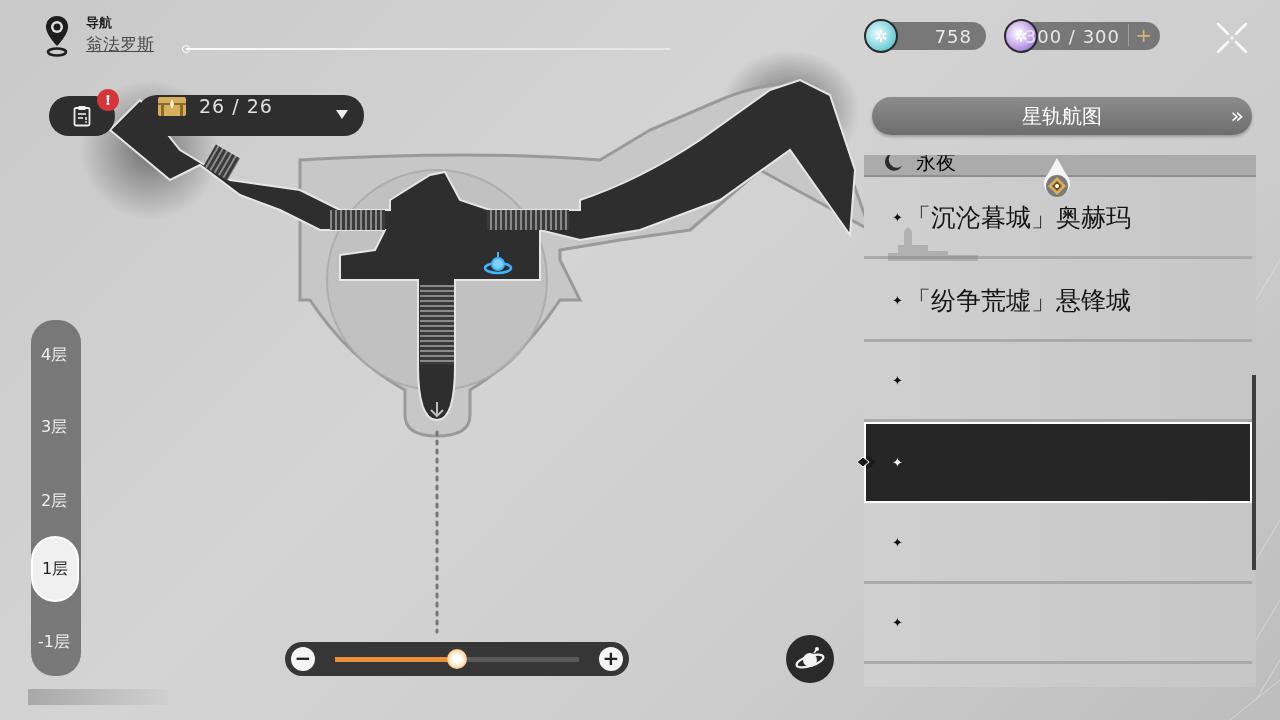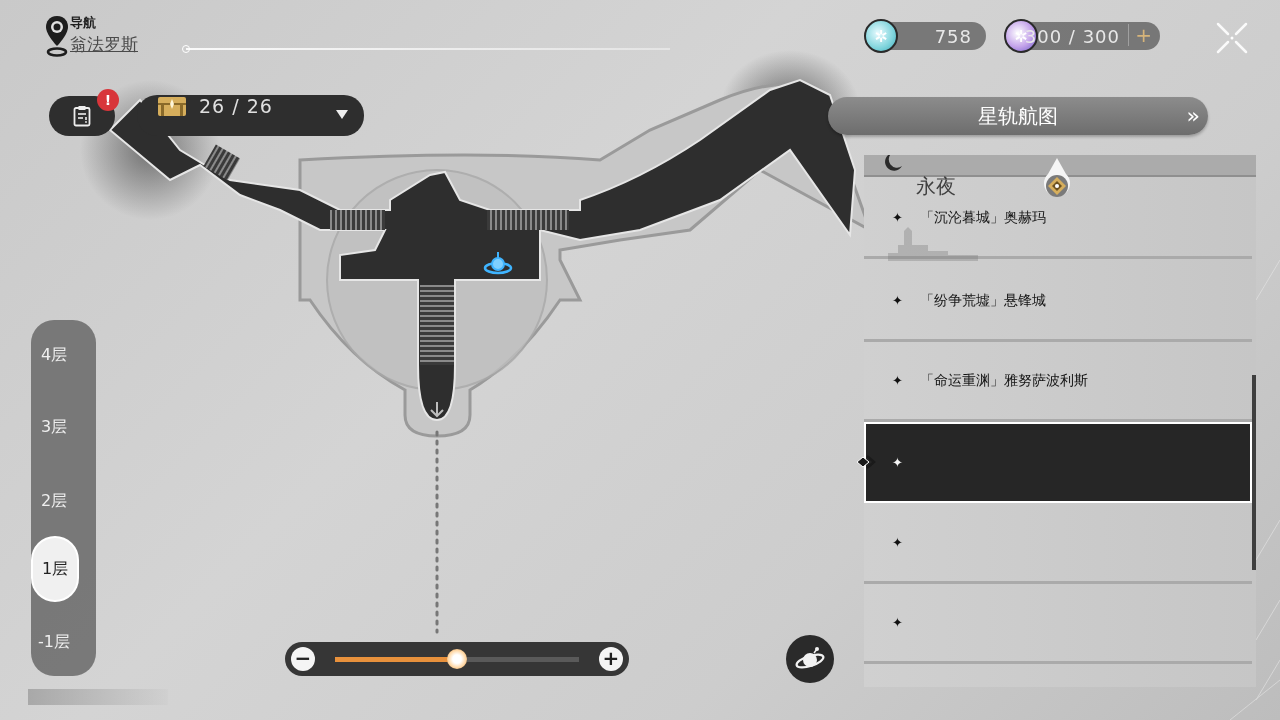--- a/index.html
+++ b/index.html
@@ -7,21 +7,21 @@
   body {
     font-family: "DejaVu Sans", "Liberation Sans", sans-serif;
     background: linear-gradient(135deg, #c9c9c9 0%, #d4d4d4 40%, #cdcdcd 70%, #bdbdbd 100%);
     position: relative;
     color: #222;
   }
   .map-canvas { position: absolute; left: 0; top: 0; width: 1280px; height: 720px; }
   
   .nav-header { position: absolute; left: 44px; top: 14px; display: flex; align-items: flex-start; }
   .pin-icon { width: 26px; height: 44px; }
-  .nav-texts { }
+  .nav-texts { margin-left: 16px; }
   .nav-label { font-size: 13px; font-weight: bold; color: #1e1e1e; line-height: 18px; }
   .nav-region { font-size: 17px; color: #4a4a4a; line-height: 24px; text-decoration: underline; }
   .nav-line { position: absolute; left: 186px; top: 48px; width: 484px; height: 2px; background: linear-gradient(90deg, rgba(255,255,255,0.9), rgba(255,255,255,0.4)); }
   .nav-line::before { content: ""; position: absolute; left: -4px; top: -3px; width: 6px; height: 6px; border: 1px solid #fff; border-radius: 50%; }
 
   
   .currency { position: absolute; top: 22px; height: 28px; border-radius: 14px; background: rgba(90,90,90,0.75); display: flex; align-items: center; }
   .currency .coin { position: absolute; left: -2px; top: -3px; width: 34px; height: 34px; border-radius: 50%; border: 2px solid #2a2a2a; display: flex; align-items: center; justify-content: center; color: #fff; font-size: 16px; }
   .cur-1 { left: 866px; width: 120px; }
   .cur-1 .coin { background: radial-gradient(circle at 40% 40%, #e8fbff, #7fd4dc 60%, #3aa8b6); }
@@ -33,48 +33,48 @@
   .close-btn { position: absolute; left: 1212px; top: 18px; width: 40px; height: 40px; }
 
   
   .quest-btn { position: absolute; left: 49px; top: 96px; width: 66px; height: 40px; border-radius: 20px; background: #2e2e2e; display: flex; align-items: center; justify-content: center; }
   .alert-badge { position: absolute; left: 97px; top: 89px; width: 22px; height: 22px; border-radius: 50%; background: #d8353a; color: #fff; font-weight: bold; font-size: 14px; display: flex; align-items: center; justify-content: center; }
   .chest-btn { position: absolute; left: 137px; top: 95px; width: 227px; height: 41px; border-radius: 20px; background: #2e2e2e; display: flex; align-items: flex-start; padding-left: 20px; }
   .chest-count { color: #e0e0e0; font-size: 19px; margin-left: 12px; letter-spacing: 1px; }
   .chest-caret { position: absolute; right: 16px; top: 15px; width: 0; height: 0; border-left: 6px solid transparent; border-right: 6px solid transparent; border-top: 9px solid #eee; }
 
   
-  .floors { position: absolute; left: 31px; top: 320px; width: 65px; height: 356px; border-radius: 23px; background: rgba(105,105,105,0.85); }
+  .floors { position: absolute; left: 31px; top: 320px; width: 50px; height: 356px; border-radius: 23px; background: rgba(105,105,105,0.85); }
   .floor { position: absolute; left: 0; width: 46px; height: 30px; font-size: 16px; color: #efefef; display: flex; align-items: center; justify-content: center; }
   .floor.active { left: 2px; width: 44px; height: 62px; border-radius: 22px; background: #f0f0f0; color: #222; box-shadow: 0 0 0 2px #fff; }
   .bottom-bar { position: absolute; left: 28px; top: 689px; width: 140px; height: 16px; background: linear-gradient(90deg, rgba(150,150,150,0.7), rgba(180,180,180,0.1)); }
 
   
   .zoom-bar { position: absolute; left: 285px; top: 642px; width: 344px; height: 34px; border-radius: 17px; background: #363636; }
   .zoom-btn { position: absolute; top: 5px; width: 24px; height: 24px; border-radius: 50%; background: #f5f5f5; color: #222; font-size: 20px; line-height: 22px; text-align: center; font-weight: bold; }
   .zoom-minus { left: 6px; }
   .zoom-plus { right: 6px; }
   .zoom-track { position: absolute; left: 50px; top: 15px; width: 244px; height: 5px; background: #5a5a5a; }
   .zoom-fill { position: absolute; left: 0; top: 0; height: 5px; background: #e8913c; }
   .zoom-thumb { position: absolute; top: -8px; width: 20px; height: 20px; border-radius: 50%; background: radial-gradient(circle, #fff 30%, #ffd9a8 60%, #d98b3a 100%); }
   .planet-btn { position: absolute; left: 786px; top: 635px; width: 48px; height: 48px; border-radius: 50%; background: #2a2a2a; display: flex; align-items: center; justify-content: center; }
 
   
-  .starrail-btn { position: absolute; left: 828px; top: 97px; width: 380px; height: 38px; border-radius: 19px; background: linear-gradient(180deg, #8c8c8c, #6d6d6d); color: #fff; font-size: 20px; display: flex; align-items: center; justify-content: center; box-shadow: 0 2px 3px rgba(0,0,0,0.25); }
+  .starrail-btn { position: absolute; left: 872px; top: 97px; width: 380px; height: 38px; border-radius: 19px; background: linear-gradient(180deg, #8c8c8c, #6d6d6d); color: #fff; font-size: 20px; display: flex; align-items: center; justify-content: center; box-shadow: 0 2px 3px rgba(0,0,0,0.25); }
   .starrail-chevron { position: absolute; right: 16px; top: 6px; font-size: 22px; color: #fff; letter-spacing: -8px; }
 
   
   .loc-panel { position: absolute; left: 864px; top: 155px; width: 392px; height: 532px; background: linear-gradient(90deg, #d0d0d0, #c6c6c6); overflow: hidden; }
   .section-header { position: absolute; left: 0; top: 0; width: 392px; height: 22px; background: #ababab; border-bottom: 2px solid #8f8f8f; }
   .section-icon { position: absolute; left: 14px; top: -4px; width: 26px; height: 22px; }
-  .section-title { position: absolute; left: 52px; top: -6px; font-size: 20px; color: #404040; margin-top: 24px; }
+  .section-title { position: absolute; left: 52px; top: -6px; font-size: 20px; color: #000000; }
   .pin-marker { position: absolute; left: 1040px; top: 156px; width: 34px; height: 48px; }
   .loc-item { position: absolute; left: 0; width: 388px; height: 80px; border-bottom: 3px solid #aaa; display: flex; align-items: center; }
   .loc-item .star { margin-left: 28px; width: 12px; font-size: 13px; color: #111; }
-  .loc-item .loc-name { margin-left: 16px; font-size: 14px; color: #141414; white-space: nowrap; }
+  .loc-item .loc-name { margin-left: 2px; font-size: 25px; color: #141414; white-space: nowrap; }
   .loc-item.selected { background: #262626; border: 2px solid #fff; }
   .loc-item.selected .star, .loc-item.selected .loc-name { color: #f5f5f5; }
   .loc-item.selected .star { margin-left: 26px; }
   .selected-arrow { position: absolute; left: 855px; top: 453px; width: 22px; height: 18px; }
   .city-silhouette { position: absolute; left: 24px; top: 44px; width: 90px; height: 40px; opacity: 0.35; }
   .scrollbar { position: absolute; left: 1252px; top: 375px; width: 4px; height: 195px; background: #3e3e3e; }
 </style>
 </head>
 <body>
 
@@ -233,21 +233,20 @@
     </svg>
     <span class="star">✦</span>
     <span class="loc-name">「沉沦暮城」奥赫玛</span>
   </div>
   <div class="loc-item" style="top:107px">
     <span class="star">✦</span>
     <span class="loc-name">「纷争荒墟」悬锋城</span>
   </div>
   <div class="loc-item" style="top:187px">
     <span class="star">✦</span>
-    <span class="loc-name">「命运重渊」雅努萨波利斯</span>
   </div>
   <div class="loc-item selected" style="top:267px; height:81px;">
     <span class="star">✦</span>
   </div>
   <div class="loc-item" style="top:349px">
     <span class="star">✦</span>
   </div>
   <div class="loc-item" style="top:429px">
     <span class="star">✦</span>
   </div>

